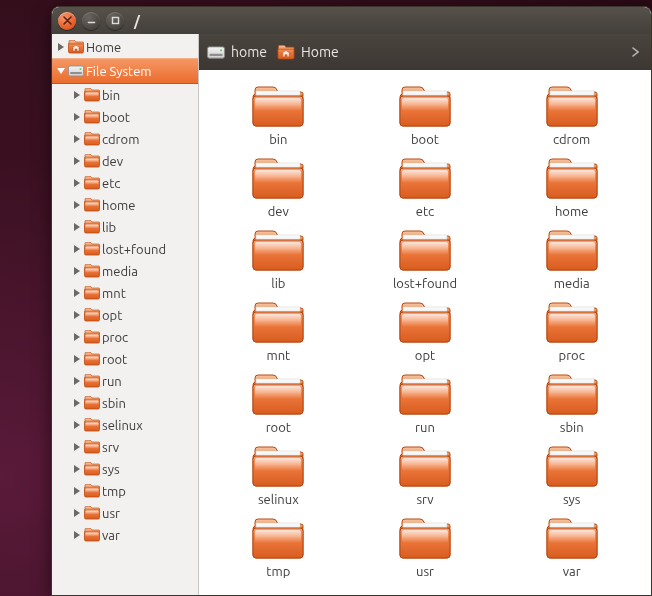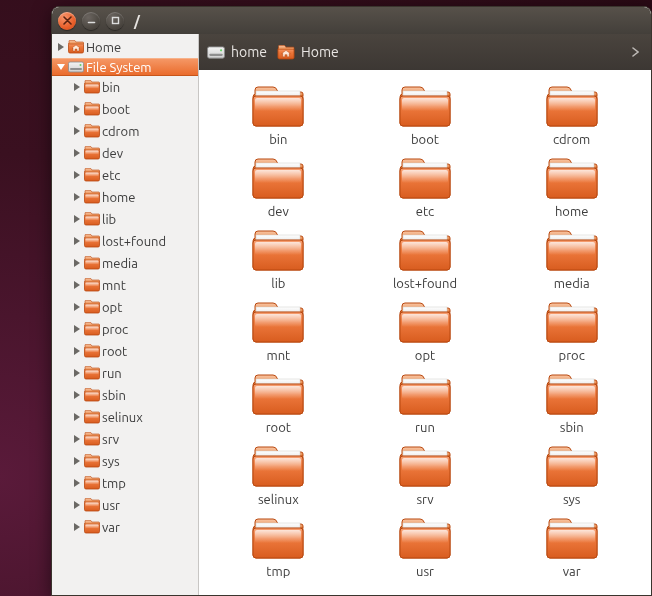--- a/index.html
+++ b/index.html
@@ -55,21 +55,21 @@
     gap: 2px;
     color: #3c3c3c;
     white-space: nowrap;
     cursor: default;
   }
   .tree-row.selected {
     background: linear-gradient(to bottom, #f59765, #ea6c2d);
     color: #fff;
     border-top: 1px solid #f7b28a;
     border-bottom: 1px solid #c7551a;
-    height: 18px;
+    height: 26px;
   }
   .tree-row .tri {
     width: 10px; height: 10px; display: inline-flex; align-items:center; justify-content:center;
   }
   .tri svg { display:block; }
   .indent { display:inline-block; }
   .tree-label { font-size: 13px; }
   .tree-icon { width:16px; height:16px; display:inline-flex; align-items:center; justify-content:center; }
 
   .main {

